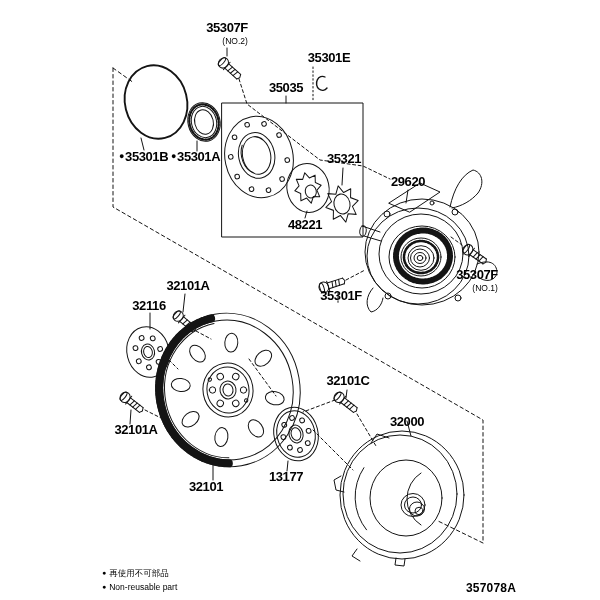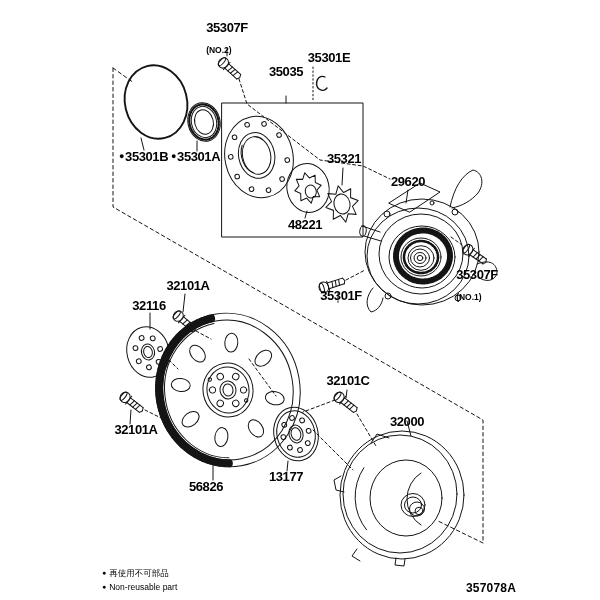--- a/index.html
+++ b/index.html
@@ -2,22 +2,22 @@
 <html><head>
 <meta charset="utf-8">
 <style>
   html,body{margin:0;padding:0;background:#fff;}
   .stage{position:relative;width:600px;height:600px;background:#fff;
          font-family:"Liberation Sans",sans-serif;overflow:hidden;}
   .stage svg{position:absolute;left:0;top:0;}
   .callout{position:absolute;font-weight:bold;font-size:13px;letter-spacing:-0.4px;
            line-height:12px;color:#000;white-space:nowrap;cursor:pointer;}
   .callout.ctr{transform:translateX(-50%);}
-  .callout .note{display:block;text-align:left;font-size:8.5px;font-weight:bold;
-                 letter-spacing:0;margin-top:10px;}
+  .callout .note{display:block;text-align:right;font-size:8.5px;font-weight:normal;
+                 letter-spacing:0;margin-top:1px;}
   .callout .mark{font-size:9px;vertical-align:1.5px;margin-right:1px;}
   .legend{position:absolute;left:102px;top:566px;font-size:8.5px;line-height:13px;color:#000;}
   .legend .mark{font-size:7px;vertical-align:1px;margin-right:3px;}
   .code{position:absolute;left:466px;top:581px;font-size:12px;font-weight:bold;
         letter-spacing:.2px;color:#000;}
 </style>
 </head>
 <body>
 
 <div class="stage">
@@ -243,21 +243,21 @@
 
   <div class="callout ctr" style="left:227px;top:22px">
     <span>35307F</span>
     <span class="note">(NO.2)</span>
   </div>
 
   <div class="callout ctr" style="left:329px;top:52px">
     <span>35301E</span>
   </div>
 
-  <div class="callout ctr" style="left:286px;top:66px">
+  <div class="callout ctr" style="left:286px;top:82px">
     <span>35035</span>
   </div>
 
   <div class="callout" style="left:119px;top:150px">
     <span class="mark">●</span><span>35301B</span>
   </div>
 
   <div class="callout" style="left:171px;top:150px">
     <span class="mark">●</span><span>35301A</span>
   </div>
@@ -289,21 +289,21 @@
 
   <div class="callout ctr" style="left:188px;top:280px">
     <span>32101A</span>
   </div>
 
   <div class="callout ctr" style="left:136px;top:424px">
     <span>32101A</span>
   </div>
 
   <div class="callout ctr" style="left:206px;top:481px">
-    <span>56826</span>
+    <span>32101</span>
   </div>
 
   <div class="callout ctr" style="left:286px;top:471px">
     <span>13177</span>
   </div>
 
   <div class="callout ctr" style="left:348px;top:375px">
     <span>32101C</span>
   </div>
 

